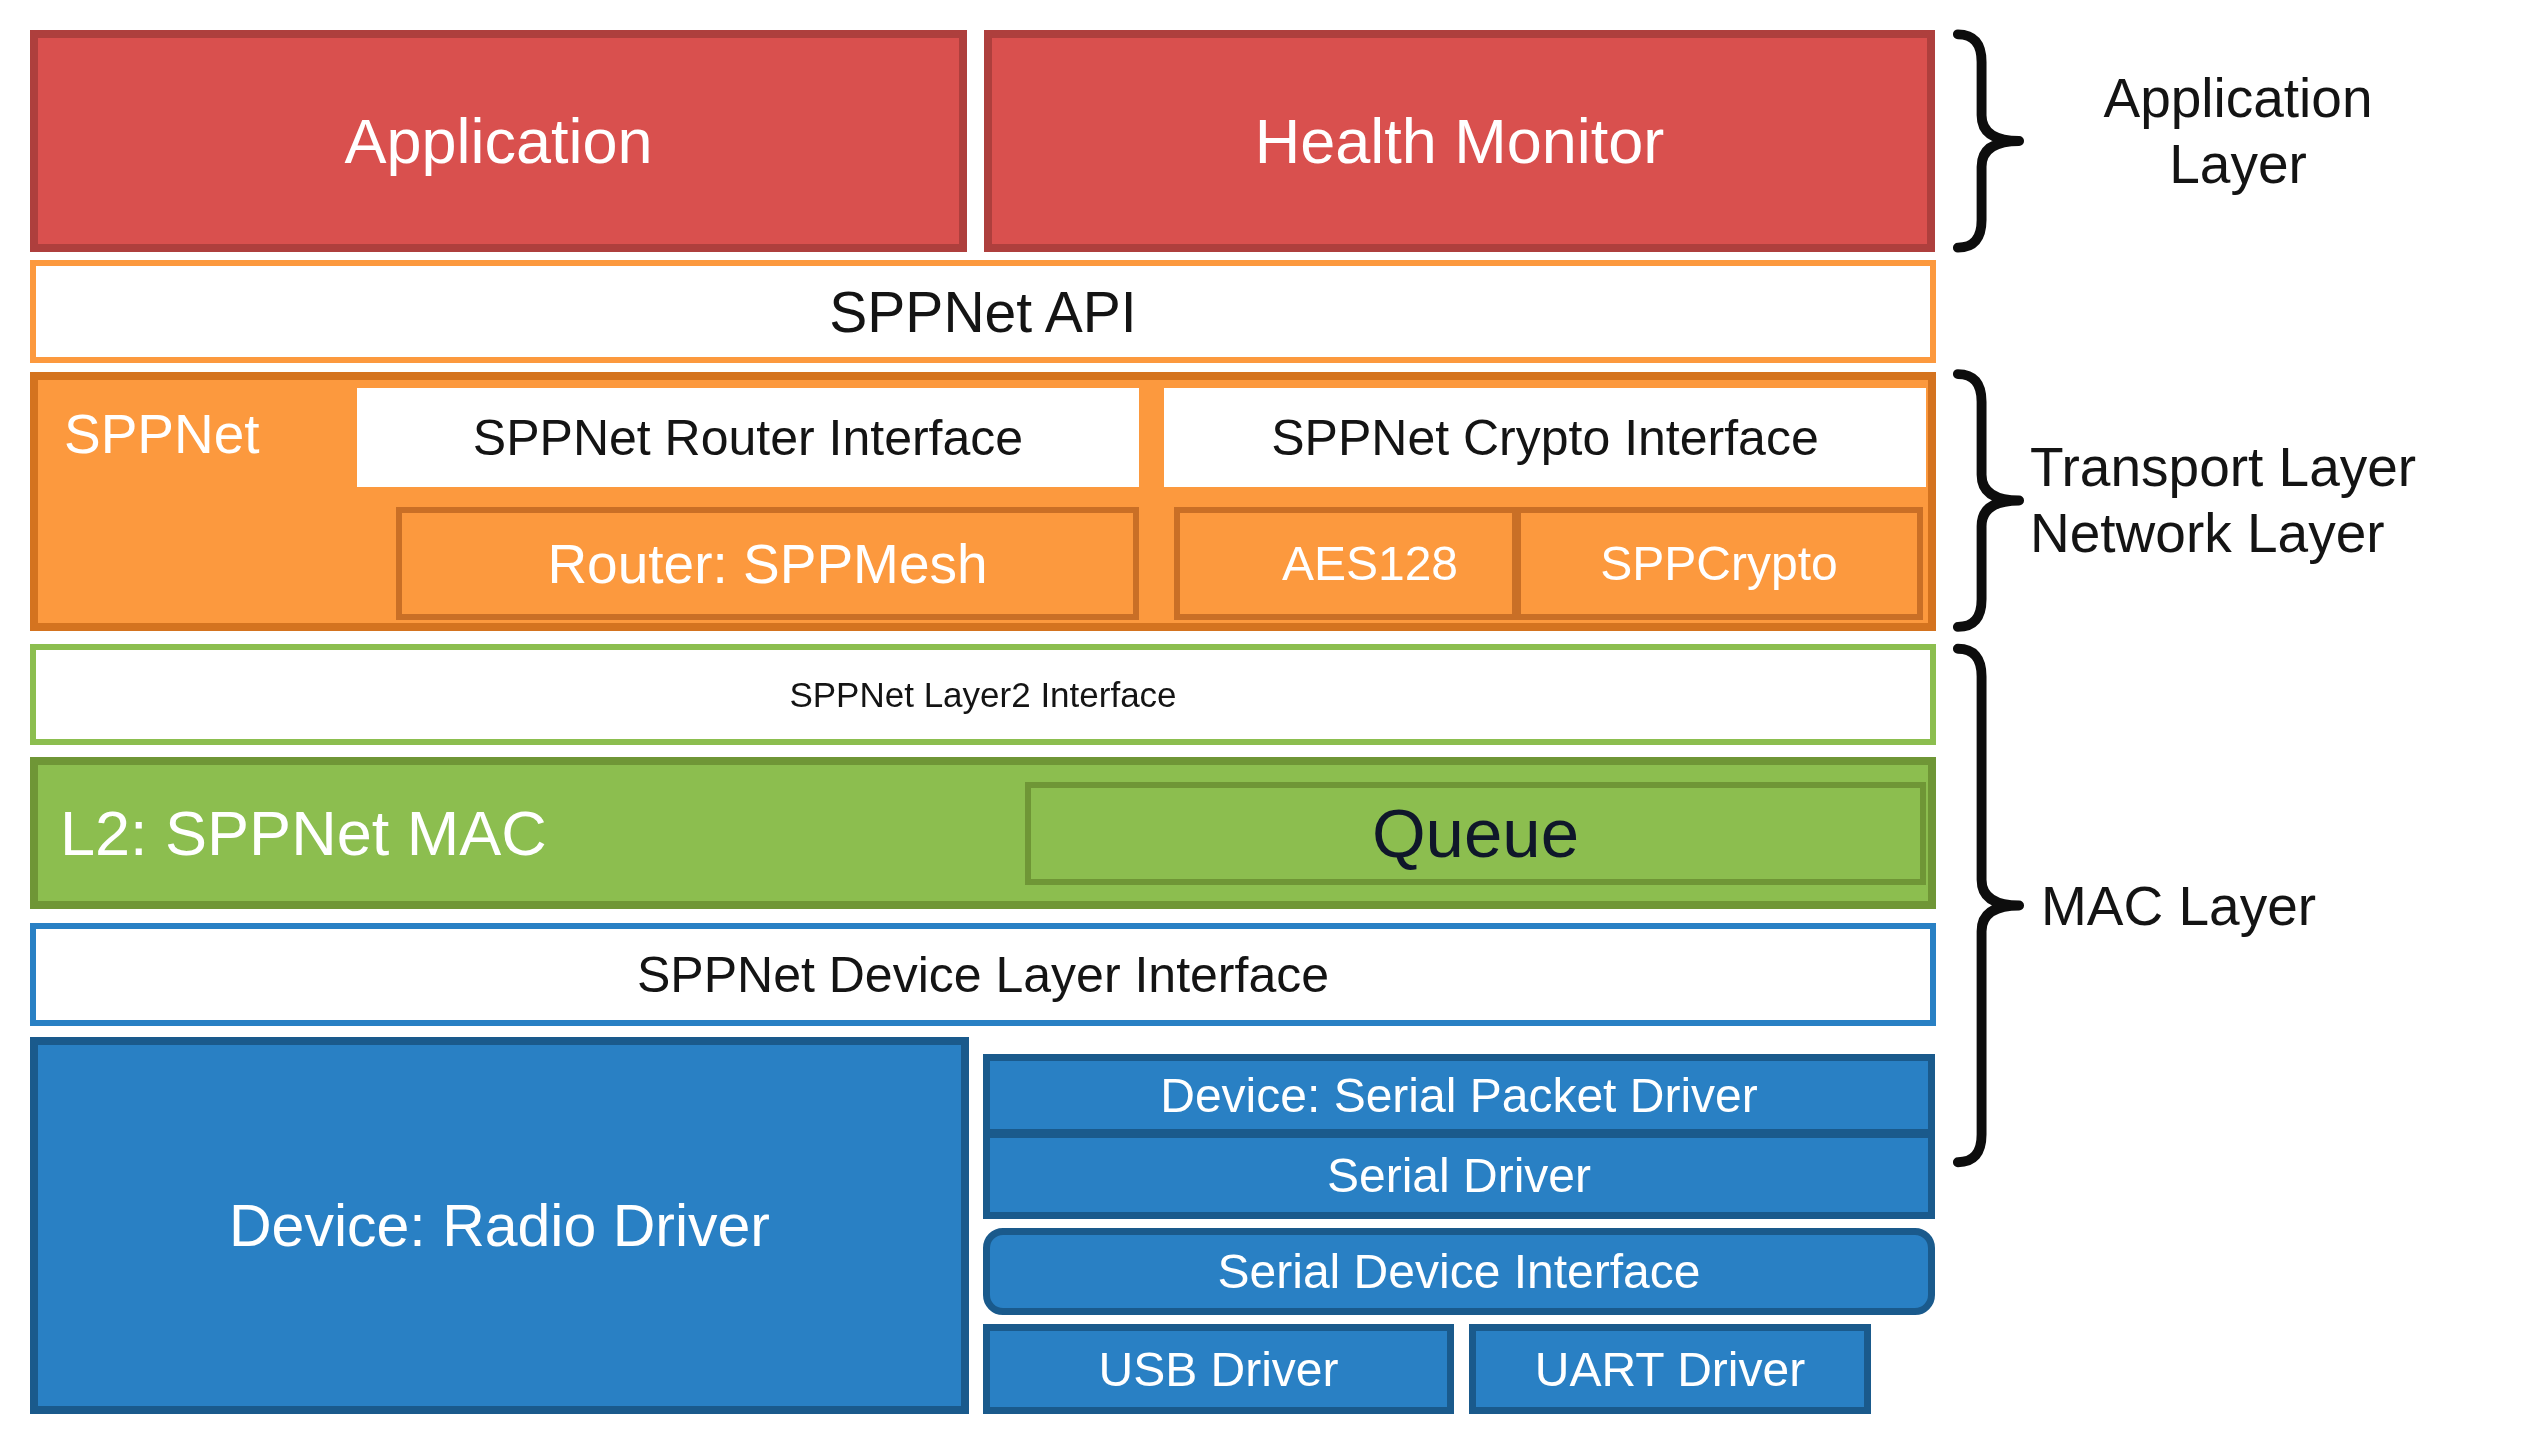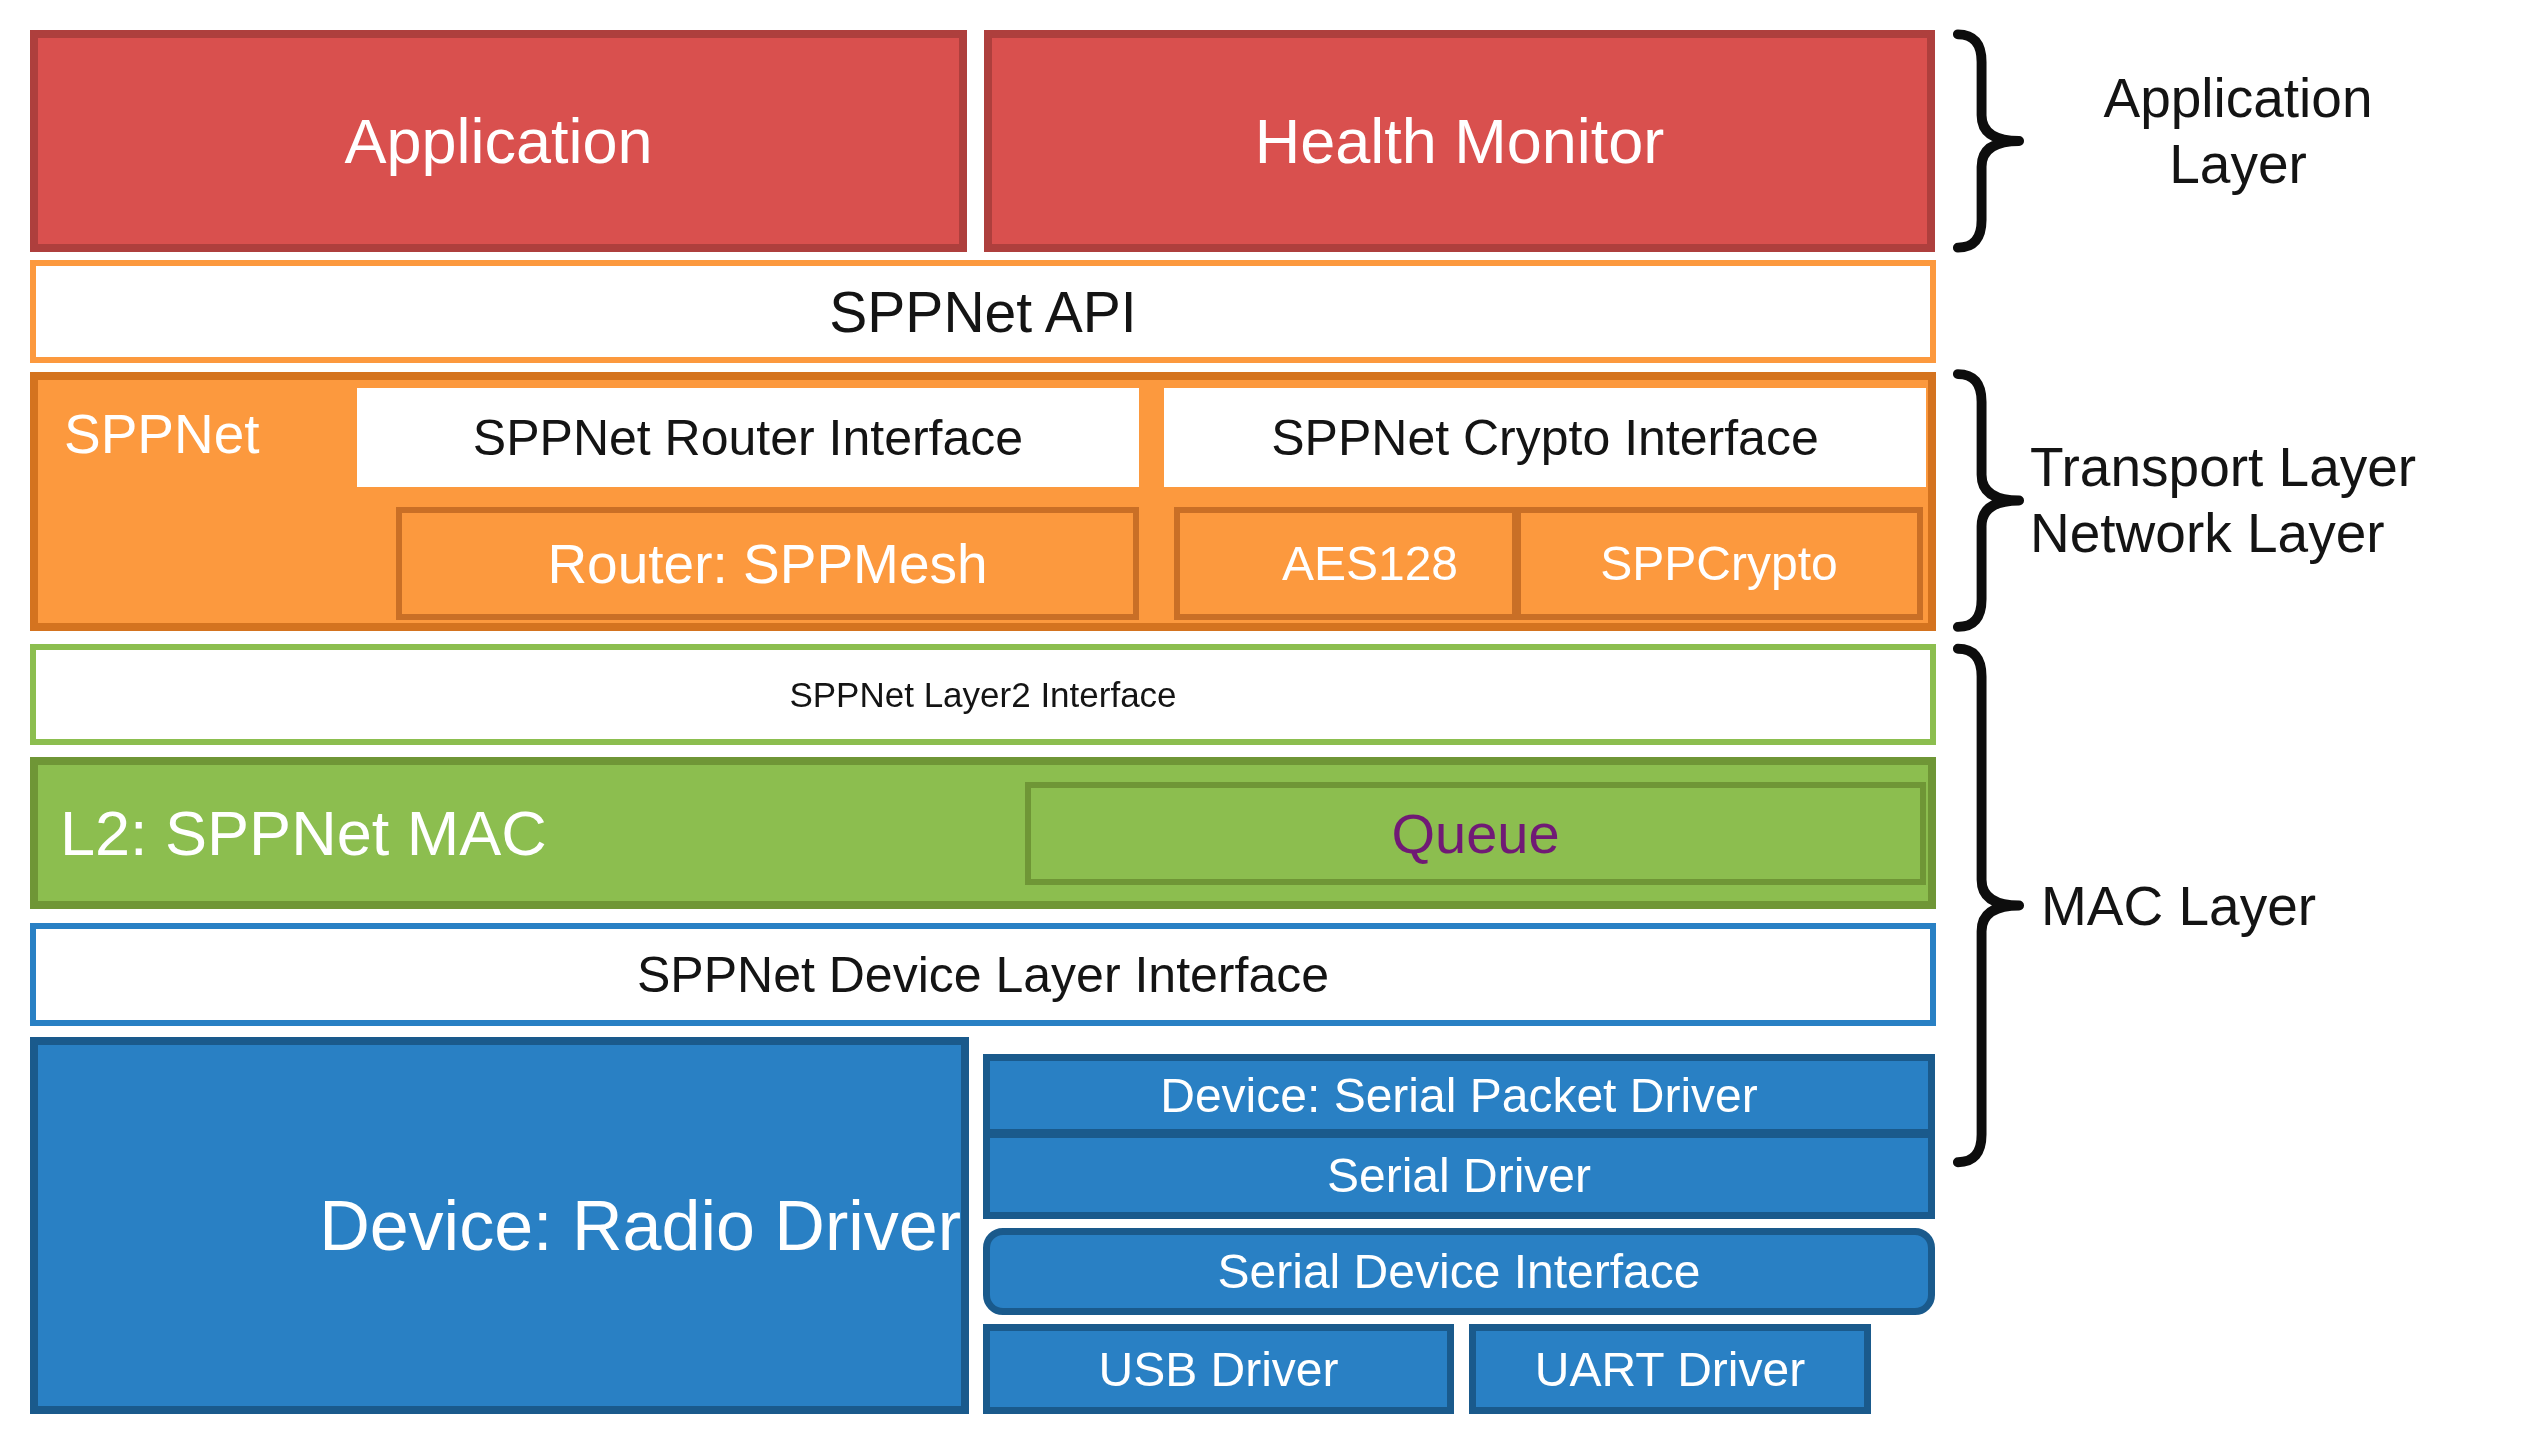--- a/index.html
+++ b/index.html
@@ -14,26 +14,26 @@
   .bar{background:#fff;color:var(--ink);font-size:51px;}
   .bar.orange-edge{border:6px solid var(--orange);font-size:57px;}
   .bar.green-edge{border:6px solid var(--green);font-size:35px;}
   .bar.blue-edge{border:6px solid var(--blue);font-size:50px;}
   
   .orange-section{position:absolute;box-sizing:border-box;background:var(--orange);border:8px solid var(--orange_border);}
   .orange-section .white-box{background:#fff;color:var(--ink);font-size:50px;}
   .orange-inner{background:var(--orange);border:6px solid var(--orange_inner);color:#fff;}
   
   .green-box{position:absolute;box-sizing:border-box;background:var(--green);border:8px solid var(--green_border);}
-  .queue{background:var(--green);border:6px solid var(--green_border);color:#701a75;font-size:56px;}
+  .queue{background:var(--green);border:6px solid var(--green_border);color:#0f172a;font-size:69px;}
   .l2-label{position:absolute;left:22px;top:0;height:100%;display:flex;align-items:center;color:#fff;font-size:63px;}
   .sppnet-label{position:absolute;left:26px;top:22px;color:#fff;font-size:55px;}
   
   .blue-box{background:var(--blue);border:7px solid var(--blue_border);color:#fff;}
-  .blue-box.big{border-width:8px;font-size:70px;justify-content:flex-end;}
+  .blue-box.big{border-width:8px;font-size:59px;}
   .blue-box.row{font-size:48px;}
   
   .side-label{position:absolute;color:var(--ink);font-size:55px;line-height:1.2;white-space:nowrap;}
   .side-label.center{text-align:center;white-space:normal;}
   .brace{position:absolute;}
   .brace path{fill:none;stroke:var(--brace);stroke-width:10;stroke-linecap:round;stroke-linejoin:round;}
 </style>
 </head>
 <body>
 

